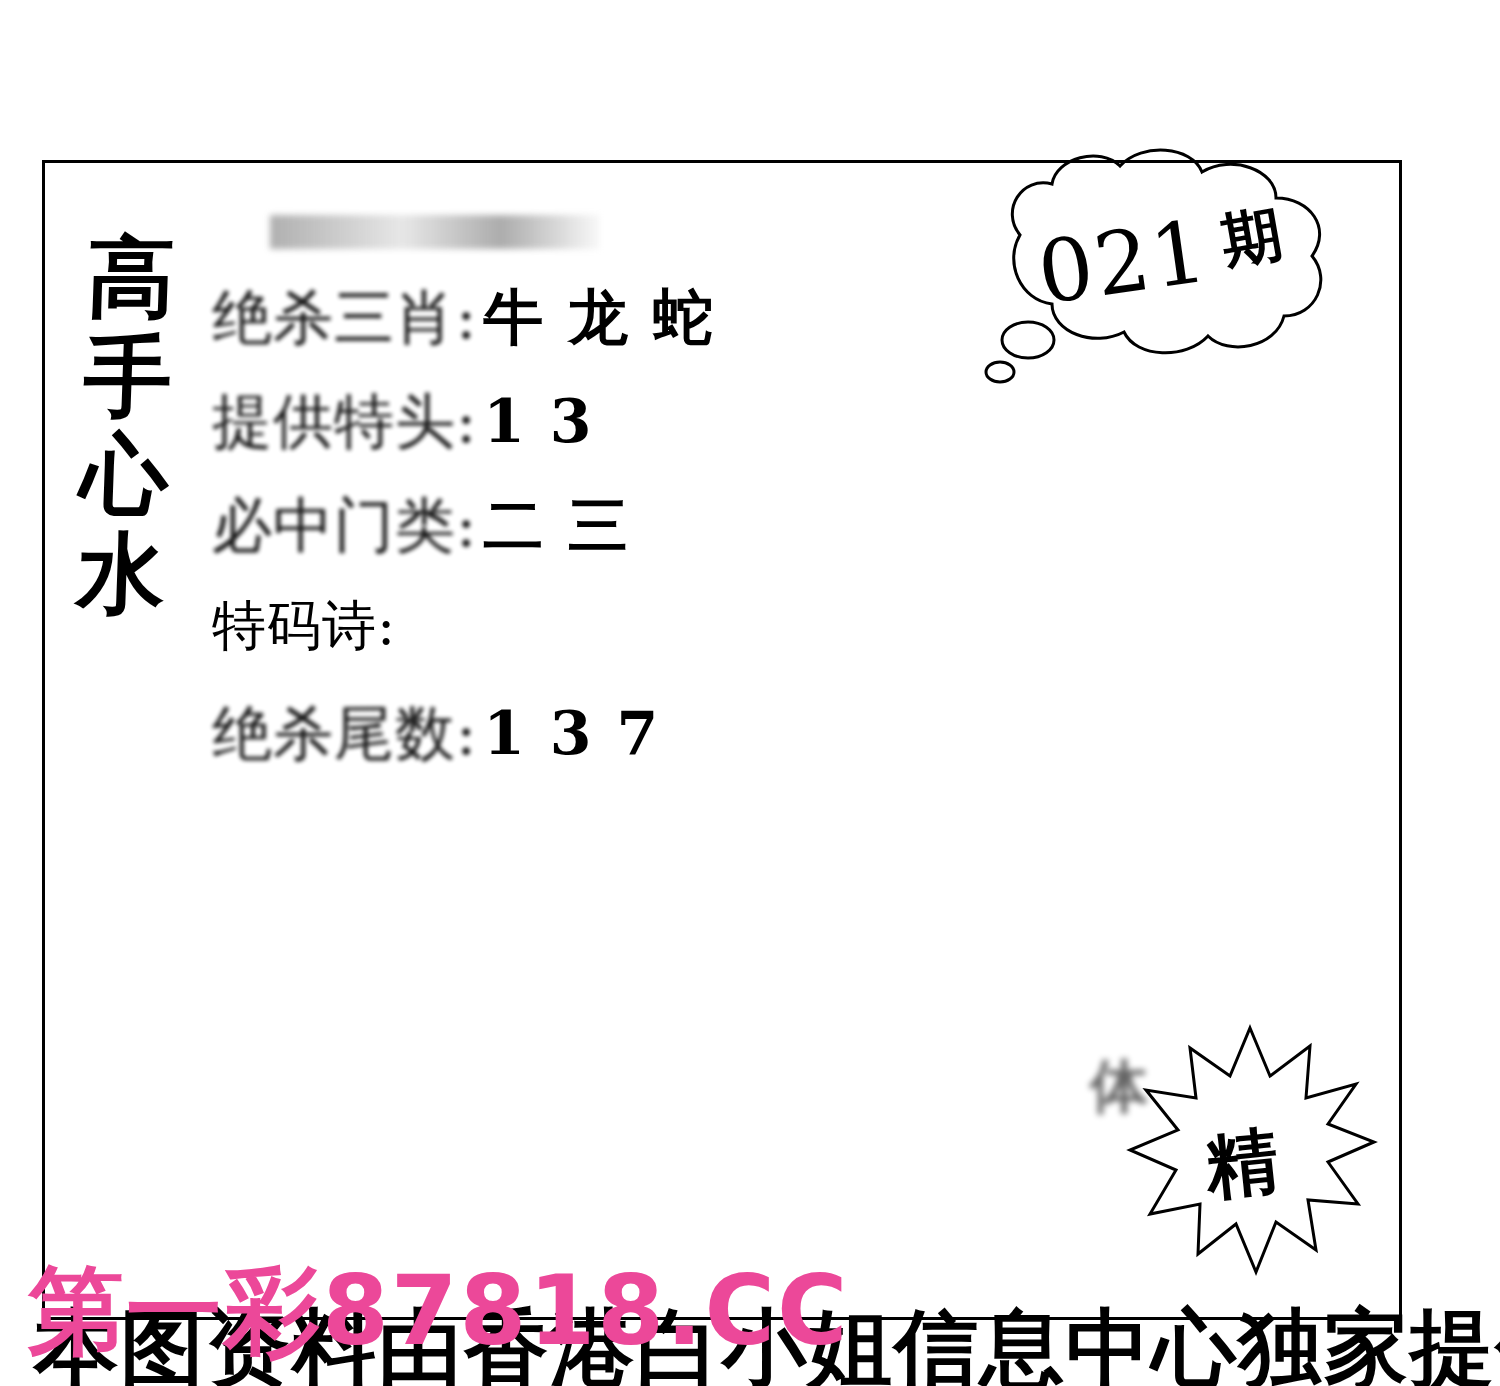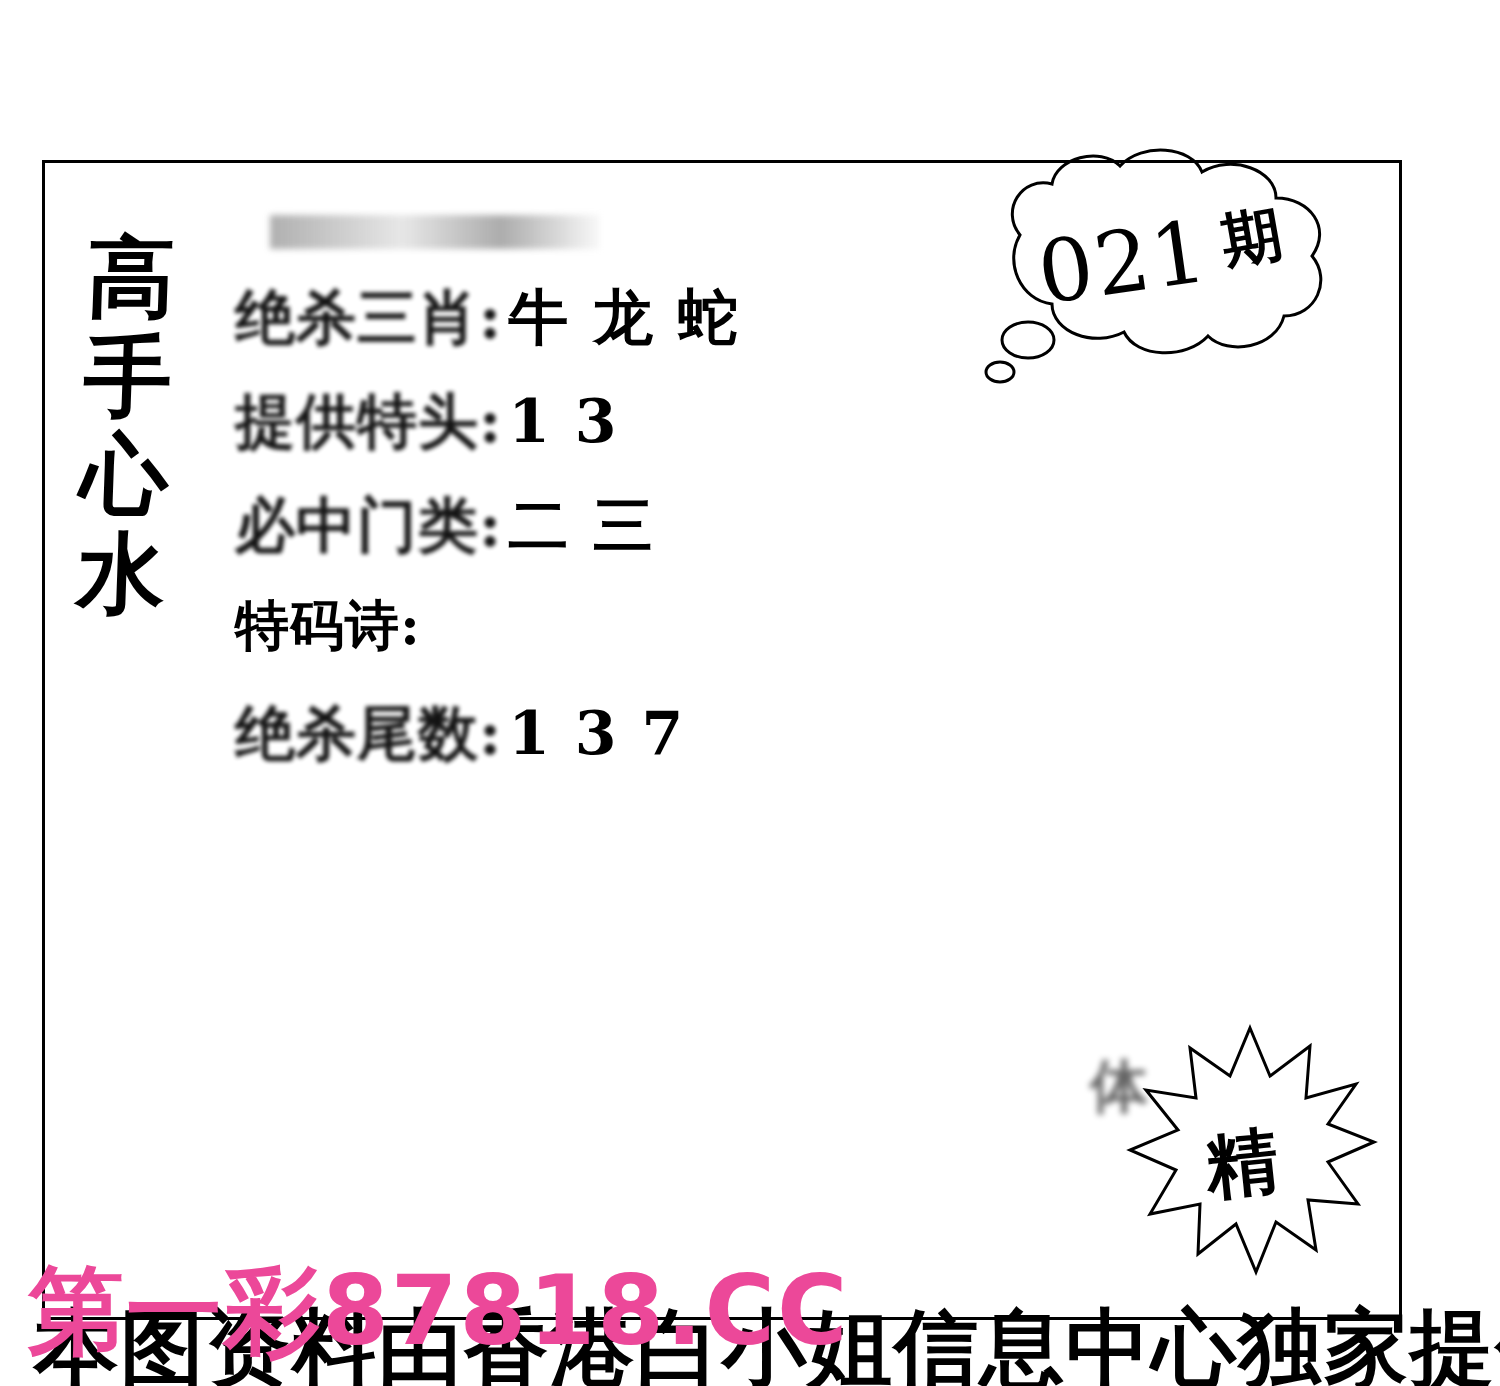--- a/index.html
+++ b/index.html
@@ -43,34 +43,34 @@
     writing-mode: horizontal-tb;
     transform: skewX(-2deg);
   }
   .vertical-title span {
     display: block;
   }
 
   
   .rows {
     position: absolute;
-    left: 235px;
+    left: 212px;
     top: 278px;
     width: 1160px;
   }
   .row {
     position: relative;
     display: flex;
     align-items: baseline;
     margin-bottom: 12px;
     height: 92px;
   }
   .row .label {
     font-family: "DejaVu Serif", "Liberation Serif", serif;
-    font-weight: bold;
+    font-weight: normal;
     font-size: 60px;
     white-space: nowrap;
     letter-spacing: 1px;
   }
   .row .value {
     font-family: "DejaVu Serif", "Liberation Serif", serif;
     font-weight: bold;
     font-size: 60px;
     white-space: nowrap;
     margin-left: 6px;

